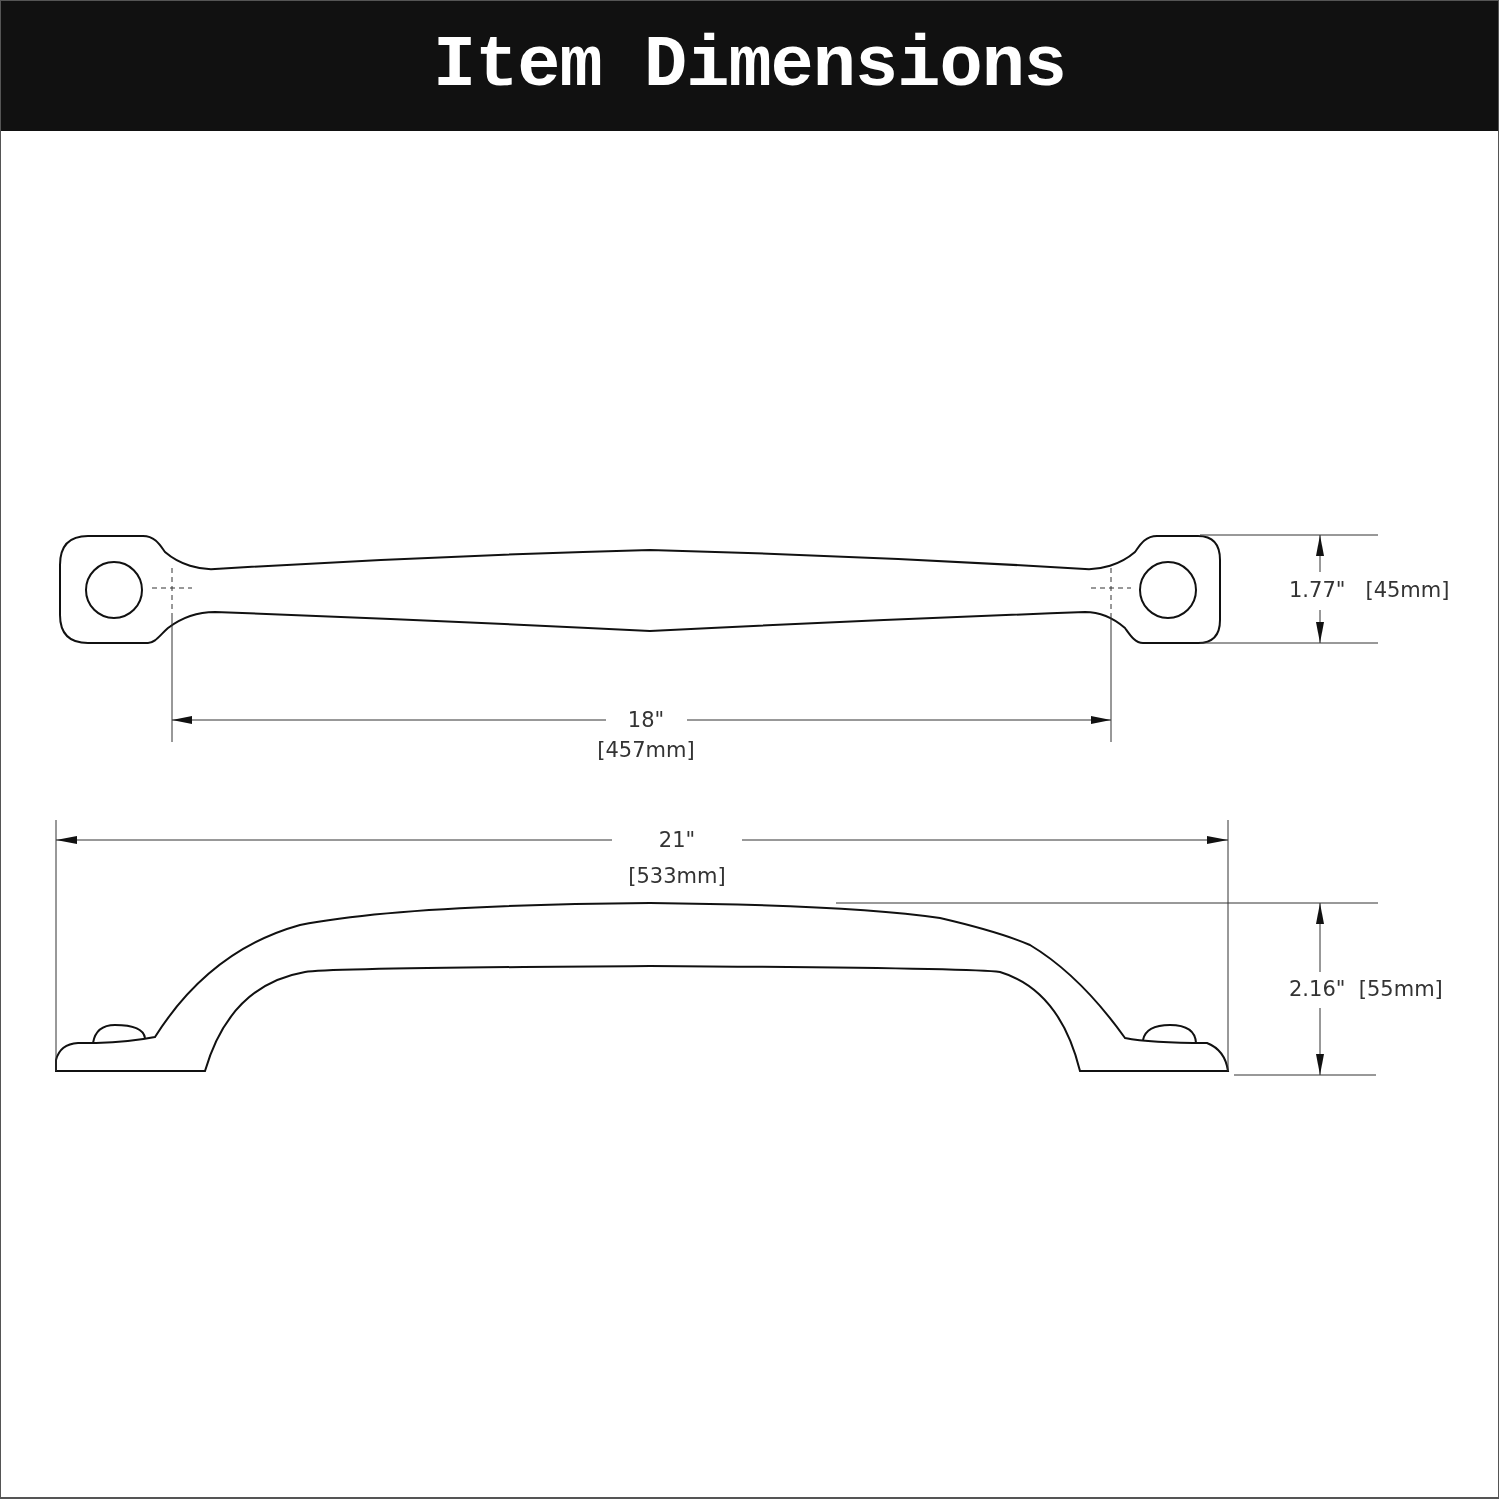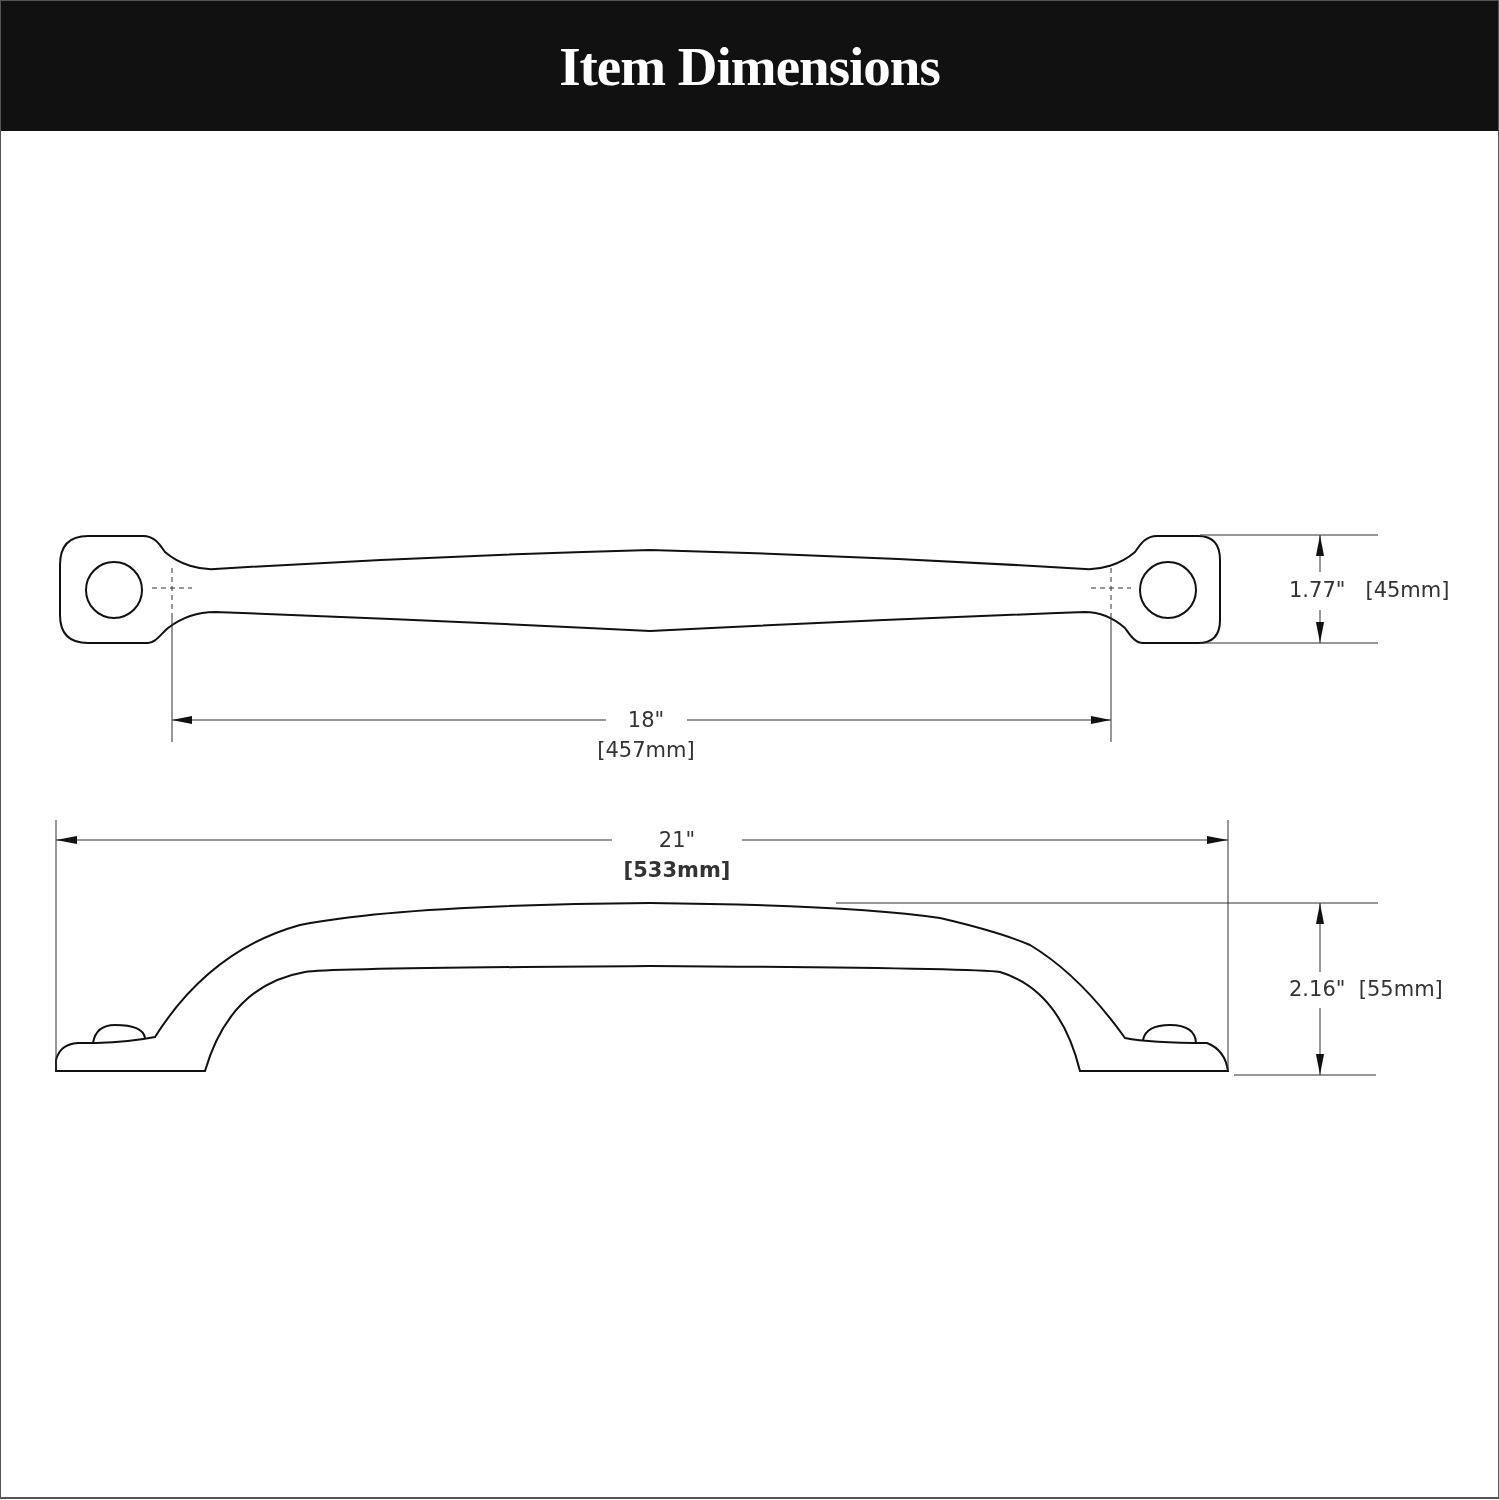--- a/index.html
+++ b/index.html
@@ -8,22 +8,22 @@
       position: absolute; left: 0; top: 0; width: 1497px; height: 1496px;
       border: 1px solid #555; border-bottom: 2px solid #555;
       background: #fff;
     }
     .header {
       position: absolute; left: 1px; top: 1px; width: 1497px; height: 130px;
       background: #111111; display: flex; align-items: center; justify-content: center;
     }
     .header h1 {
       margin: 4px; color: #ffffff;
-      font-family: Liberation Serif, serif; font-weight: bold;
-      font-size: 55px; letter-spacing: -1px; line-height: 1;
+      font-family: Liberation Mono, monospace; font-weight: bold;
+      font-size: 72px; letter-spacing: -1px; line-height: 1;
     }
     svg.drawing { position: absolute; left: 0; top: 0; }
     .dim-label {
       position: absolute; font-family: "DejaVu Sans", sans-serif;
       font-size: 21px; color: #333; white-space: nowrap; line-height: 1;
     }
     .center { text-align: center; transform: translateX(-50%); }
   </style>
 </head>
 <body>
@@ -138,18 +138,18 @@
   <span>1.77"</span>&nbsp;&nbsp;&nbsp;<span>[45mm]</span>
 </div>
 
 <div class="dim-label center" style="left:646px; top:710px;">
   <div>18"</div>
   <div style="margin-top:9px;text-align:center;">[457mm]</div>
 </div>
 
 <div class="dim-label center" style="left:677px; top:830px;">
   <div>21"</div>
-  <div style="margin-top:9px;font-weight:bold;">[533mm]</div>
+  <div style="margin-top:15px;">[533mm]</div>
 </div>
 
 <div class="dim-label" style="left:1289px; top:979px;">
   <span>2.16"</span>&nbsp;&nbsp;<span>[55mm]</span>
 </div>
 
 </body></html>

